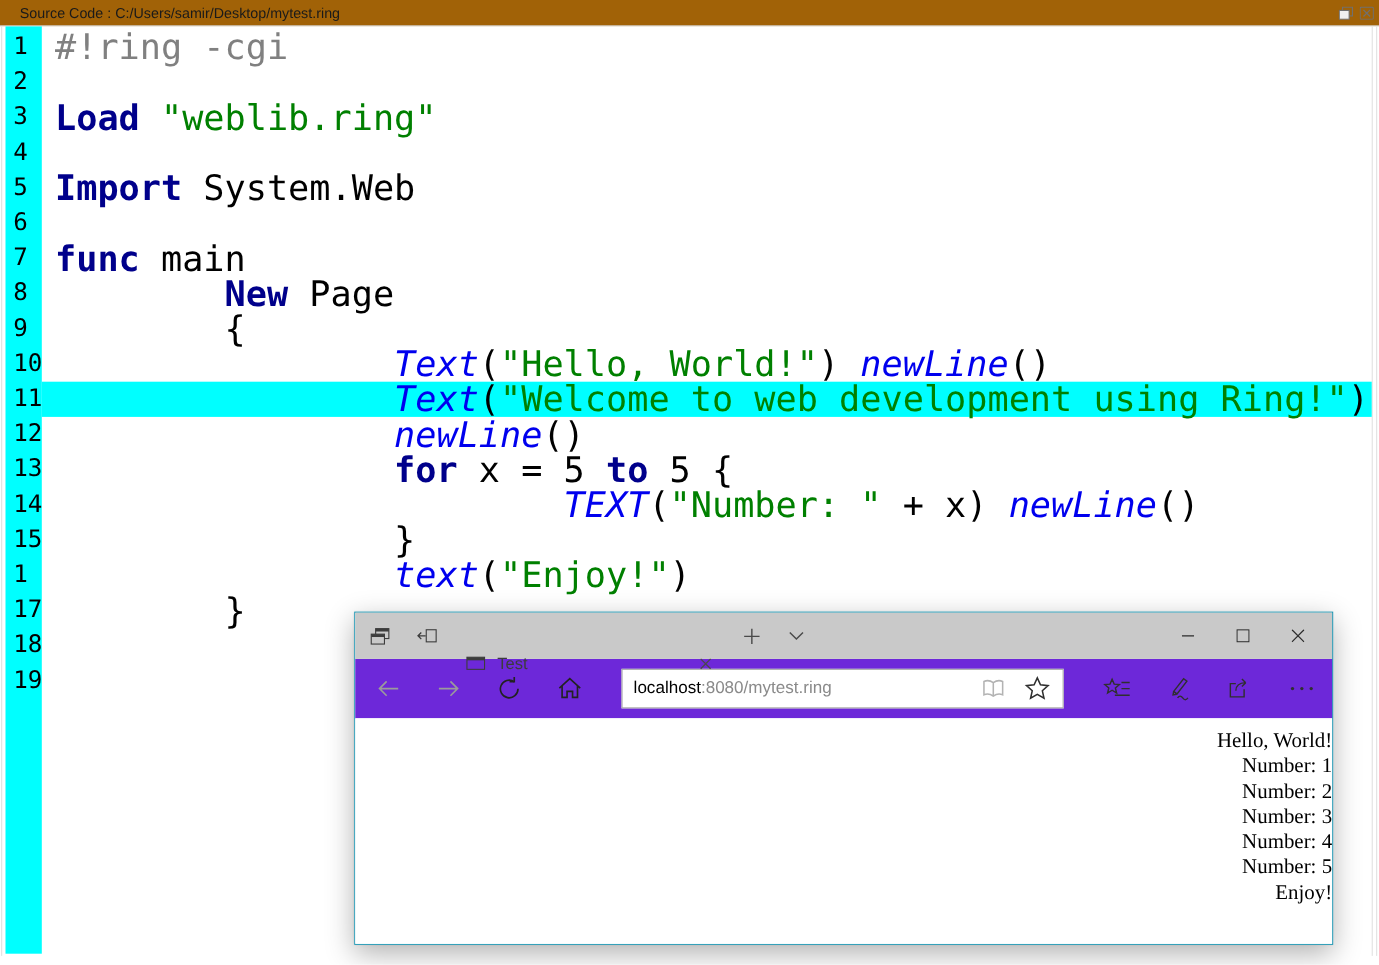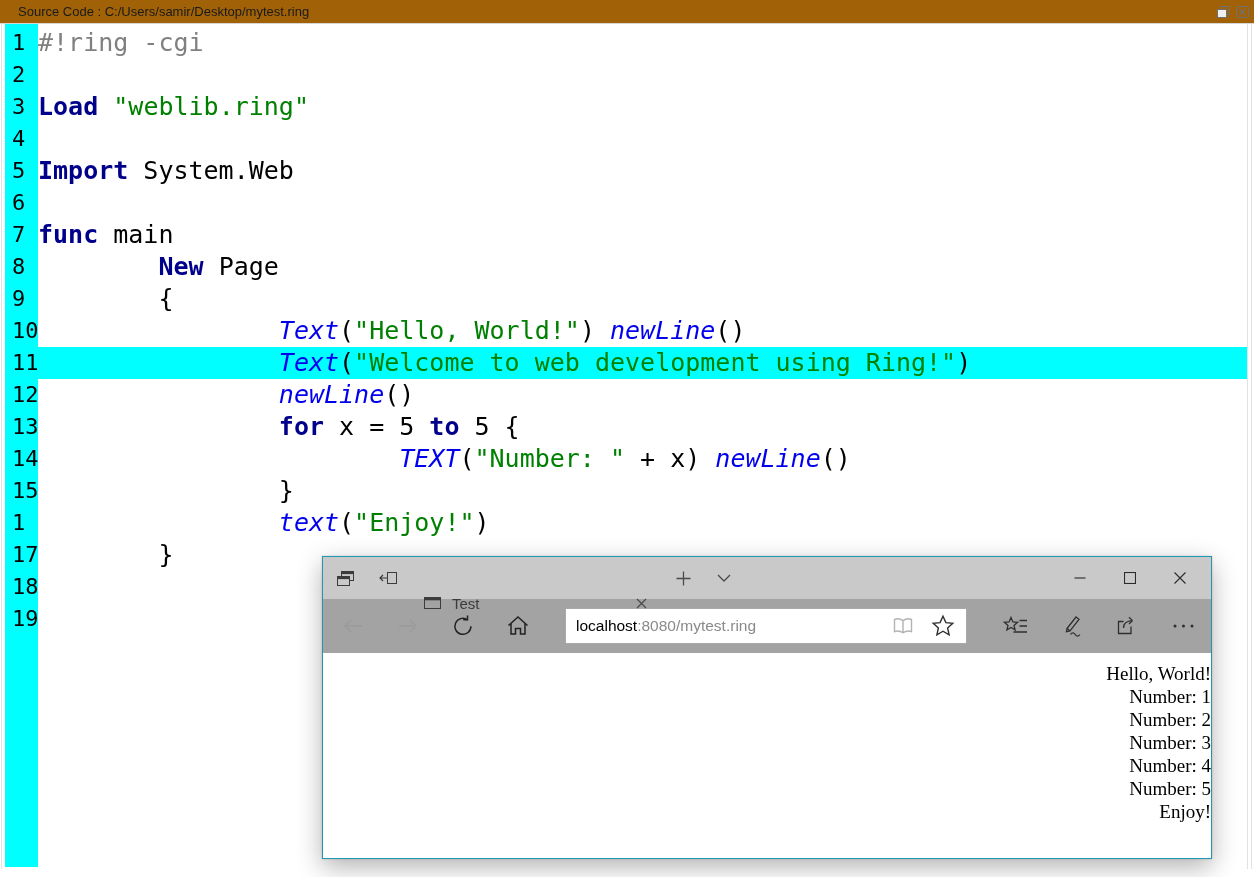--- a/index.html
+++ b/index.html
@@ -13,42 +13,42 @@
   .titlebar .controls{margin-left:auto;display:flex;gap:4px;padding-right:4px;align-items:center;}
   .mdi-btn{width:15px;height:14px;display:flex;align-items:center;justify-content:center;}
 
   .editor{position:absolute;left:0;top:24px;width:1254px;height:853px;background:#fff;}
   .frame-line{position:absolute;width:1px;background:#e2e2e2;top:0;bottom:8px;}
   .gutter{position:absolute;left:5px;top:0;width:33px;height:843px;background:#00ffff;}
   .nums{padding-top:3px;}
   .num{height:32px;line-height:32px;padding-left:7px;color:#000;
     font-family:"DejaVu Sans Mono",monospace;font-size:22px;}
   .code{position:absolute;left:38px;top:3px;right:7px;}
-  .cline{height:32px;line-height:32px;white-space:pre;padding-left:0;
-    font-family:"DejaVu Sans Mono",monospace;font-size:25px;color:#000;}
+  .cline{height:32px;line-height:32px;white-space:pre;padding-left:12px;
+    font-family:"DejaVu Sans Mono",monospace;font-size:32px;color:#000;}
   .cline.hl{background:#00ffff;}
   .tok-k{color:#00008b;font-weight:bold;}
   .tok-f{color:#0000ee;font-style:italic;}
   .tok-s{color:#008000;}
   .tok-c{color:#808080;}
   .tok-p{color:#000;}
 
   
   .browser{position:absolute;left:322px;top:556px;width:890px;height:303px;box-sizing:border-box;
     border:1px solid #2097b3;background:#fff;box-shadow:0 8px 24px rgba(0,0,0,.30),0 0 2px rgba(0,0,0,.18);}
   .tabbar{height:42px;background:#c9c9c9;display:flex;align-items:stretch;position:relative;}
   .tabbar .left-icons{display:flex;align-items:center;gap:22px;padding:0 12px;}
   .tool-ic{display:flex;align-items:center;justify-content:center;}
   .tab{width:248px;background:#f3f3f3;display:flex;align-items:center;padding:0 12px;box-sizing:border-box;gap:10px;margin-top:46px;}
   .tab-title{flex:1;font-size:15px;color:#3c3c3c;}
   .newtab-area{display:flex;align-items:center;gap:24px;padding-left:16px;}
   .win-controls{margin-left:auto;display:flex;align-items:stretch;padding-right:6px;}
   .win-btn{width:50px;display:flex;align-items:center;justify-content:center;}
 
-  .toolbar{height:54px;background:#a3a3a3;display:flex;align-items:center;padding-left:2px;}
+  .toolbar{height:54px;background:#6d28d9;display:flex;align-items:center;padding-left:2px;}
   .nav-btn{width:55px;height:54px;display:flex;align-items:center;justify-content:center;}
   .addressbar{width:402px;height:36px;background:#fff;border:1px solid #a9a9a9;box-sizing:border-box;
     margin-left:20px;display:flex;align-items:center;padding:0 10px;}
   .url{flex:1;font-size:15.5px;color:#000;white-space:nowrap;overflow:hidden;}
   .url .path{color:#8a8a8a;}
   .ab-icons{display:flex;align-items:center;gap:14px;}
   .right-icons{margin-left:auto;display:flex;align-items:center;gap:29px;padding-right:14px;}
 
   .page{position:absolute;left:0;right:0;top:96px;bottom:0;background:#fff;
     font-family:"Liberation Serif",serif;font-size:19px;color:#000;padding:9px 0 0 11px;overflow:hidden;text-align:right;}

